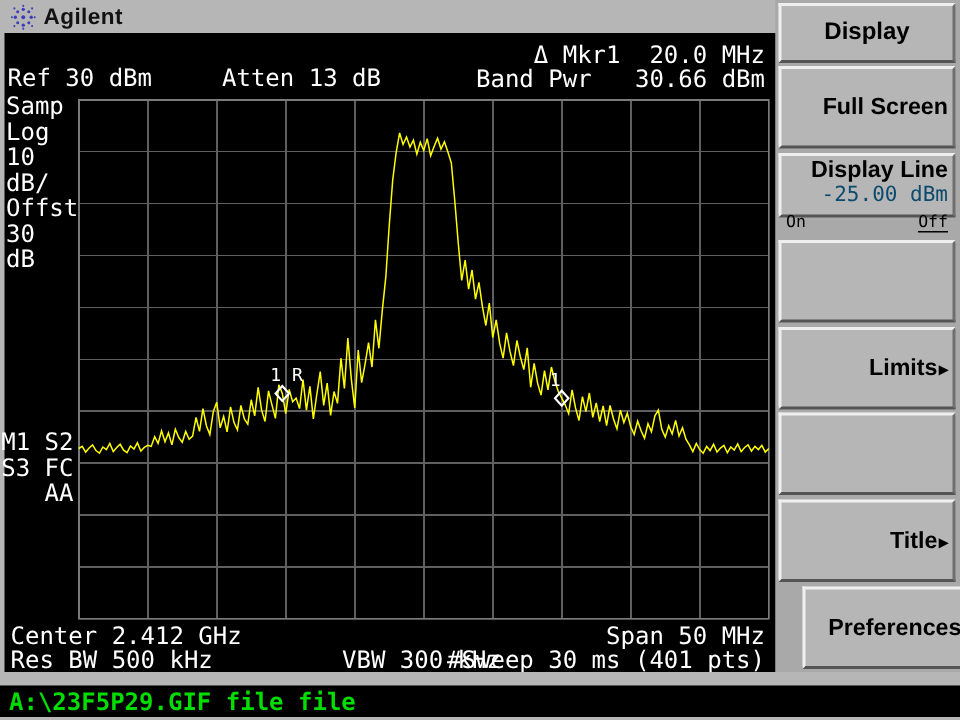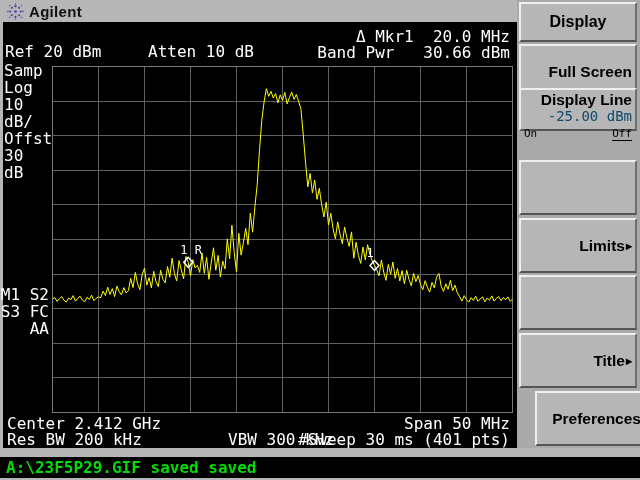--- a/index.html
+++ b/index.html
@@ -33,21 +33,21 @@
   
   .panel{position:absolute;left:517px;top:0;width:123px;height:457px;background:#a9a9a9;}
   .menu-title,.softkey{position:absolute;left:2px;width:118px;background:#b6b6b6;
        border-top:2px solid #efefef;border-left:2px solid #efefef;
        border-right:2px solid #6e6e6e;border-bottom:2px solid #545454;
        box-sizing:border-box;color:#000;}
   .menu-title{top:2px;height:40px;display:flex;align-items:center;justify-content:center;
        font-weight:bold;font-size:16px;}
   .softkey{height:55px;font-weight:bold;font-size:15.5px;display:flex;align-items:center;
        justify-content:flex-end;padding-right:3px;cursor:pointer;}
-  .sk1{top:44px;} .sk2{top:88px;height:43px;display:block;padding:1px 3px 0 3px;}
+  .sk1{top:44px;} .sk2{top:102px;height:43px;display:block;padding:1px 3px 0 3px;}
   .sk3{top:160px;} .sk4{top:218px;} .sk5{top:275px;} .sk6{top:333px;} .sk7{top:391px;margin-left:16px;}
   .arrow{font-size:12px;margin-left:1px;}
   .sk2 .dl-title{text-align:right;font-weight:bold;font-size:15.5px;line-height:17px;}
   .sk2 .dl-value{text-align:right;font-family:"DejaVu Sans Mono",monospace;font-weight:normal;
        font-size:14px;line-height:16px;color:#0c4a6e;}
   .sk2 .dl-toggle{display:flex;justify-content:space-between;font-family:"DejaVu Sans Mono",monospace;
        font-weight:normal;font-size:11px;margin-top:3px;}
   .sk2 .tog-active{border-bottom:1.5px solid #000;}
   
   .gap-band{position:absolute;left:0;top:448px;width:640px;height:9px;background:#b6b6b6;}
@@ -82,22 +82,22 @@
         <circle cx="2.6" cy="14.4" r="0.7"></circle>
           <circle cx="14.4" cy="14.4" r="0.7"></circle>
       </g>
     </svg>
     <span class="brand">Agilent</span>
   </div>
 
   <div class="crt">
     <div class="crt-edge"></div>
 
-    <div class="mono readout-ref">Ref 20 dBm</div>
-    <div class="mono readout-atten">Atten 10 dB</div>
+    <div class="mono readout-ref">Ref 30 dBm</div>
+    <div class="mono readout-atten">Atten 13 dB</div>
     <div class="mono readout-mkr1">Δ Mkr1  20.0 MHz</div>
     <div class="mono readout-bandpwr">Band Pwr   30.66 dBm</div>
 
     <div class="mono left-col">Samp
 Log
 10
 dB/
 Offst
 30
 dB</div>
@@ -135,21 +135,21 @@
       <g id="markers">
           <path d="M 136.2 191.336 L 140.7 196.336 L 136.2 201.336 L 131.7 196.336 Z" fill="none" stroke="#fff" stroke-width="1.4"></path>
           <text x="128.2" y="188.336">1 R</text>
           <path d="M 322.5 194.45 L 327 199.45 L 322.5 204.45 L 318 199.45 Z" fill="none" stroke="#fff" stroke-width="1.4"></path>
           <text x="314.5" y="191.45">1</text>
         </g>
     </svg>
 
     <div class="mono bot-row1l">Center 2.412 GHz</div>
     <div class="mono bot-row1r">Span 50 MHz</div>
-    <div class="mono bot-row2l">Res BW 200 kHz</div>
+    <div class="mono bot-row2l">Res BW 500 kHz</div>
     <div class="mono bot-row2c">VBW 300 kHz</div>
     <div class="mono bot-row2r">#Sweep 30 ms (401 pts)</div>
   </div>
 
   <div class="panel">
     <div class="menu-title">Display</div>
 
     <div class="softkey sk1">
       <span>Full Screen</span>
     </div>
@@ -182,17 +182,17 @@
     </div>
 
     <div class="softkey sk7">
       <span>Preferences</span>
       <span class="arrow">▸</span>
     </div>
   </div>
 
   <div class="gap-band"></div>
   <div class="statusbar">
-    <div class="status-msg">A:\23F5P29.GIF saved saved</div>
+    <div class="status-msg">A:\23F5P29.GIF file file</div>
   </div>
   <div class="bottom-edge"></div>
 
 </div>
 
 </body></html>

